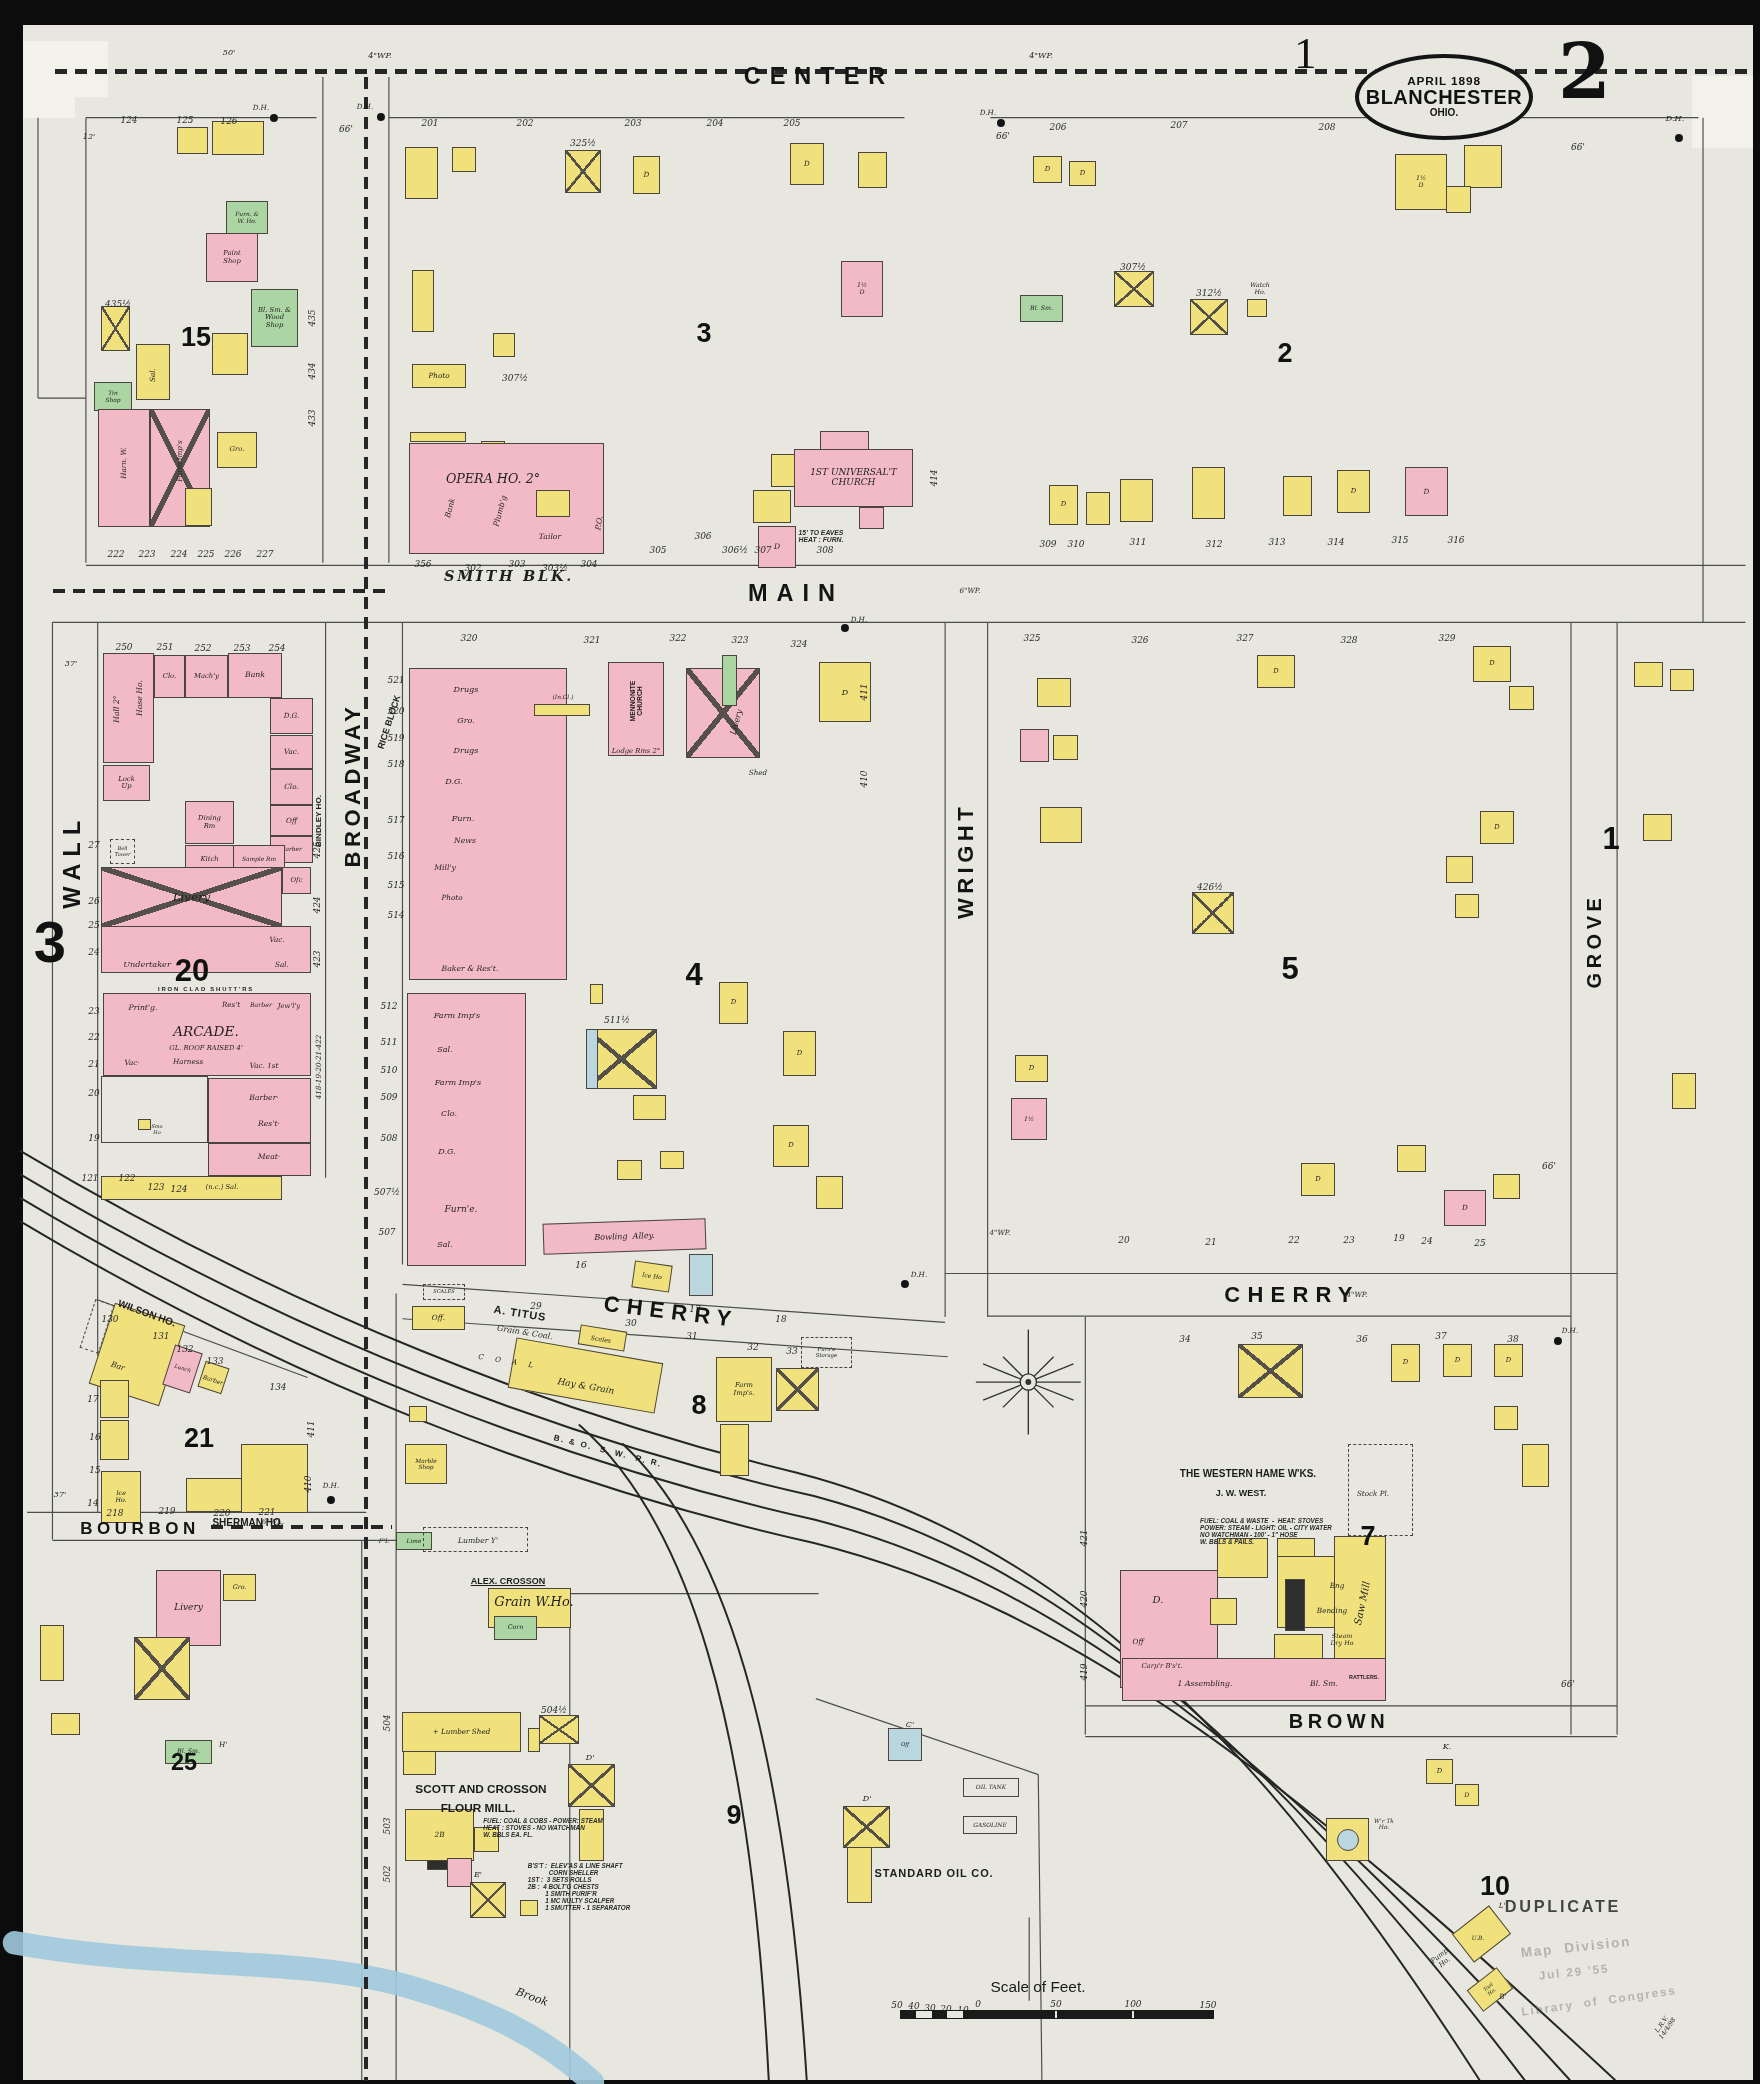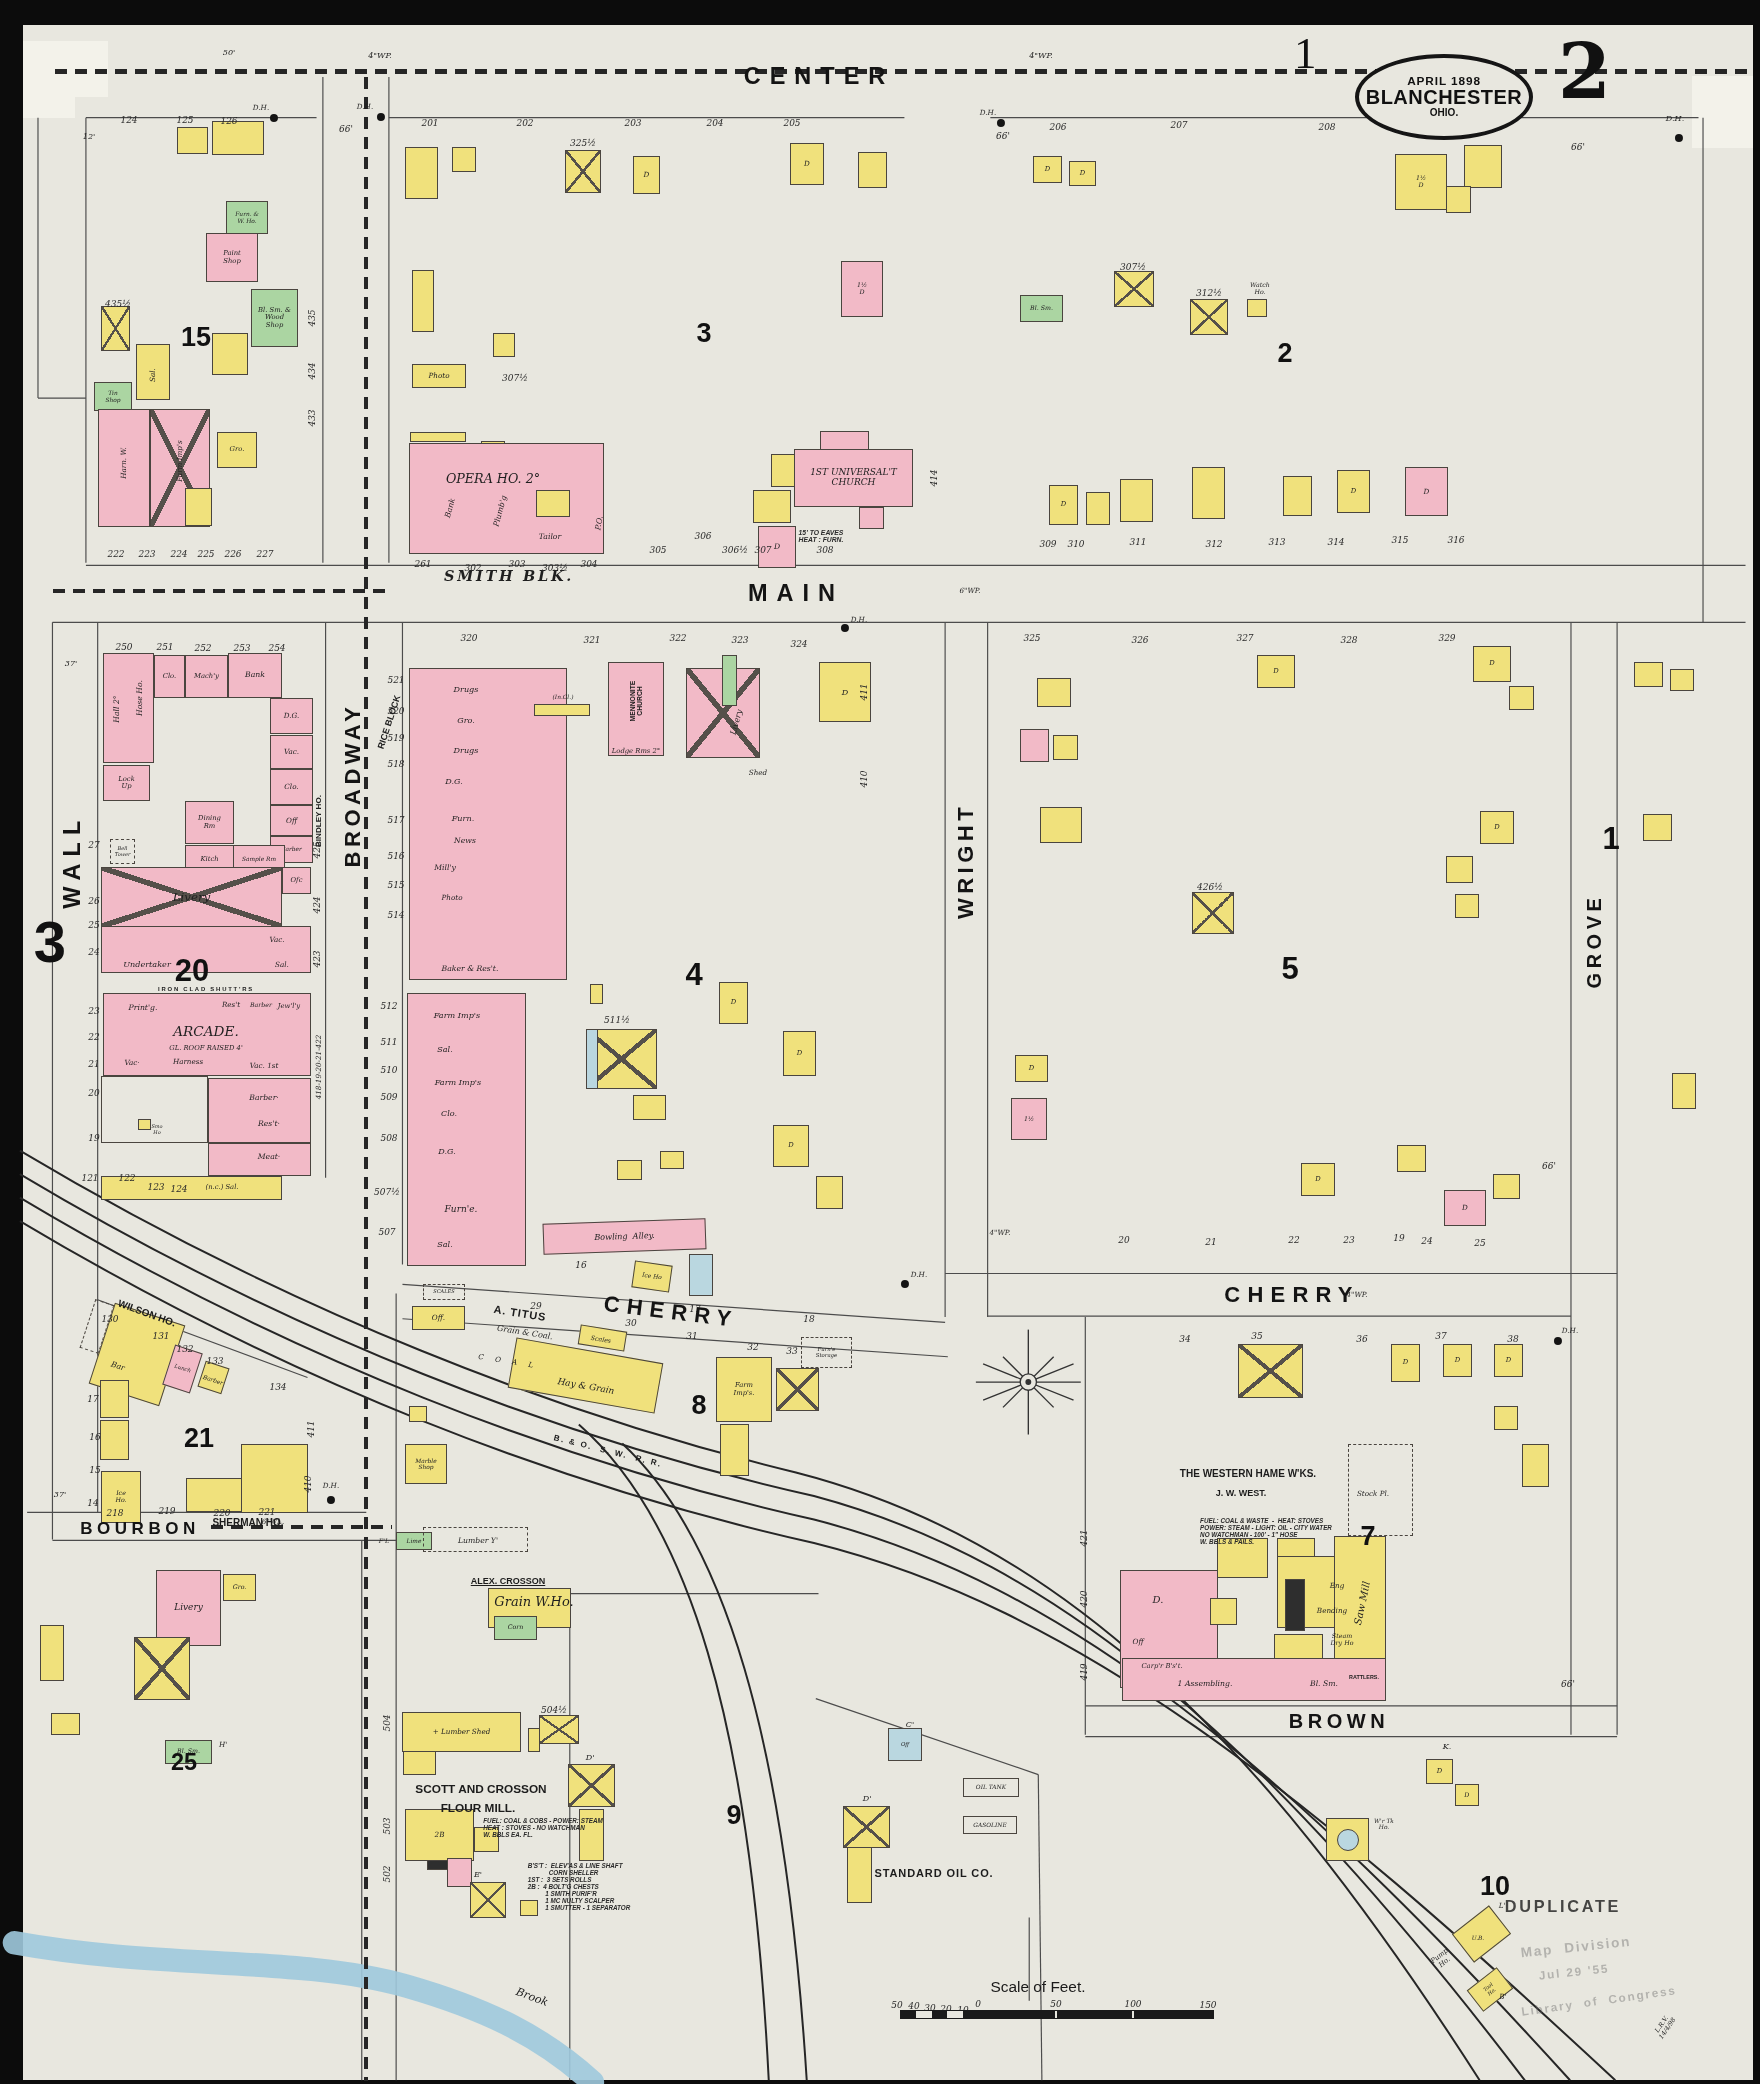--- a/index.html
+++ b/index.html
@@ -627,21 +627,21 @@
         <div class="num ctr" style="left: 118px; top: 304px;"><span>435½</span></div>
         <div class="num ctr" style="left: 312px; top: 318px; transform: translate(-50%, -50%) rotate(-90deg);"><span>435</span></div>
         <div class="num ctr" style="left: 312px; top: 371px; transform: translate(-50%, -50%) rotate(-90deg);"><span>434</span></div>
         <div class="num ctr" style="left: 312px; top: 418px; transform: translate(-50%, -50%) rotate(-90deg);"><span>433</span></div>
         <div class="num ctr" style="left: 430px; top: 123px;"><span>201</span></div>
         <div class="num ctr" style="left: 525px; top: 123px;"><span>202</span></div>
         <div class="num ctr" style="left: 633px; top: 123px;"><span>203</span></div>
         <div class="num ctr" style="left: 715px; top: 123px;"><span>204</span></div>
         <div class="num ctr" style="left: 792px; top: 123px;"><span>205</span></div>
         <div class="num ctr" style="left: 583px; top: 143px;"><span>325½</span></div>
-        <div class="num ctr" style="left: 423px; top: 564px;"><span>261</span></div>
+        <div class="num ctr" style="left: 423px; top: 564px;"><span>356</span></div>
         <div class="num ctr" style="left: 473px; top: 568px;"><span>302</span></div>
         <div class="num ctr" style="left: 517px; top: 564px;"><span>303</span></div>
         <div class="num ctr" style="left: 555px; top: 568px;"><span>303½</span></div>
         <div class="num ctr" style="left: 589px; top: 564px;"><span>304</span></div>
         <div class="num ctr" style="left: 658px; top: 550px;"><span>305</span></div>
         <div class="num ctr" style="left: 703px; top: 536px;"><span>306</span></div>
         <div class="num ctr" style="left: 735px; top: 550px;"><span>306½</span></div>
         <div class="num ctr" style="left: 763px; top: 550px;"><span>307</span></div>
         <div class="num ctr" style="left: 825px; top: 550px;"><span>308</span></div>
         <div class="num ctr" style="left: 515px; top: 378px;"><span>307½</span></div>
@@ -700,21 +700,21 @@
         <div class="num ctr" style="left: 389px; top: 1006px;"><span>512</span></div>
         <div class="num ctr" style="left: 389px; top: 1042px;"><span>511</span></div>
         <div class="num ctr" style="left: 389px; top: 1070px;"><span>510</span></div>
         <div class="num ctr" style="left: 389px; top: 1097px;"><span>509</span></div>
         <div class="num ctr" style="left: 389px; top: 1138px;"><span>508</span></div>
         <div class="num ctr" style="left: 387px; top: 1192px;"><span>507½</span></div>
         <div class="num ctr" style="left: 387px; top: 1232px;"><span>507</span></div>
         <div class="num ctr" style="left: 617px; top: 1020px;"><span>511½</span></div>
         <div class="num ctr" style="left: 581px; top: 1265px;"><span>16</span></div>
         <div class="num ctr" style="left: 695px; top: 1309px;"><span>17</span></div>
-        <div class="num ctr" style="left: 781px; top: 1319px; margin-left: 28px;"><span>18</span></div>
+        <div class="num ctr" style="left: 781px; top: 1319px;"><span>18</span></div>
         <div class="num ctr" style="left: 536px; top: 1306px;"><span>29</span></div>
         <div class="num ctr" style="left: 631px; top: 1323px;"><span>30</span></div>
         <div class="num ctr" style="left: 692px; top: 1336px;"><span>31</span></div>
         <div class="num ctr" style="left: 753px; top: 1347px;"><span>32</span></div>
         <div class="num ctr" style="left: 792px; top: 1351px;"><span>33</span></div>
         <div class="num ctr" style="left: 1032px; top: 638px;"><span>325</span></div>
         <div class="num ctr" style="left: 1140px; top: 640px;"><span>326</span></div>
         <div class="num ctr" style="left: 1245px; top: 638px;"><span>327</span></div>
         <div class="num ctr" style="left: 1349px; top: 640px;"><span>328</span></div>
         <div class="num ctr" style="left: 1447px; top: 638px;"><span>329</span></div>

